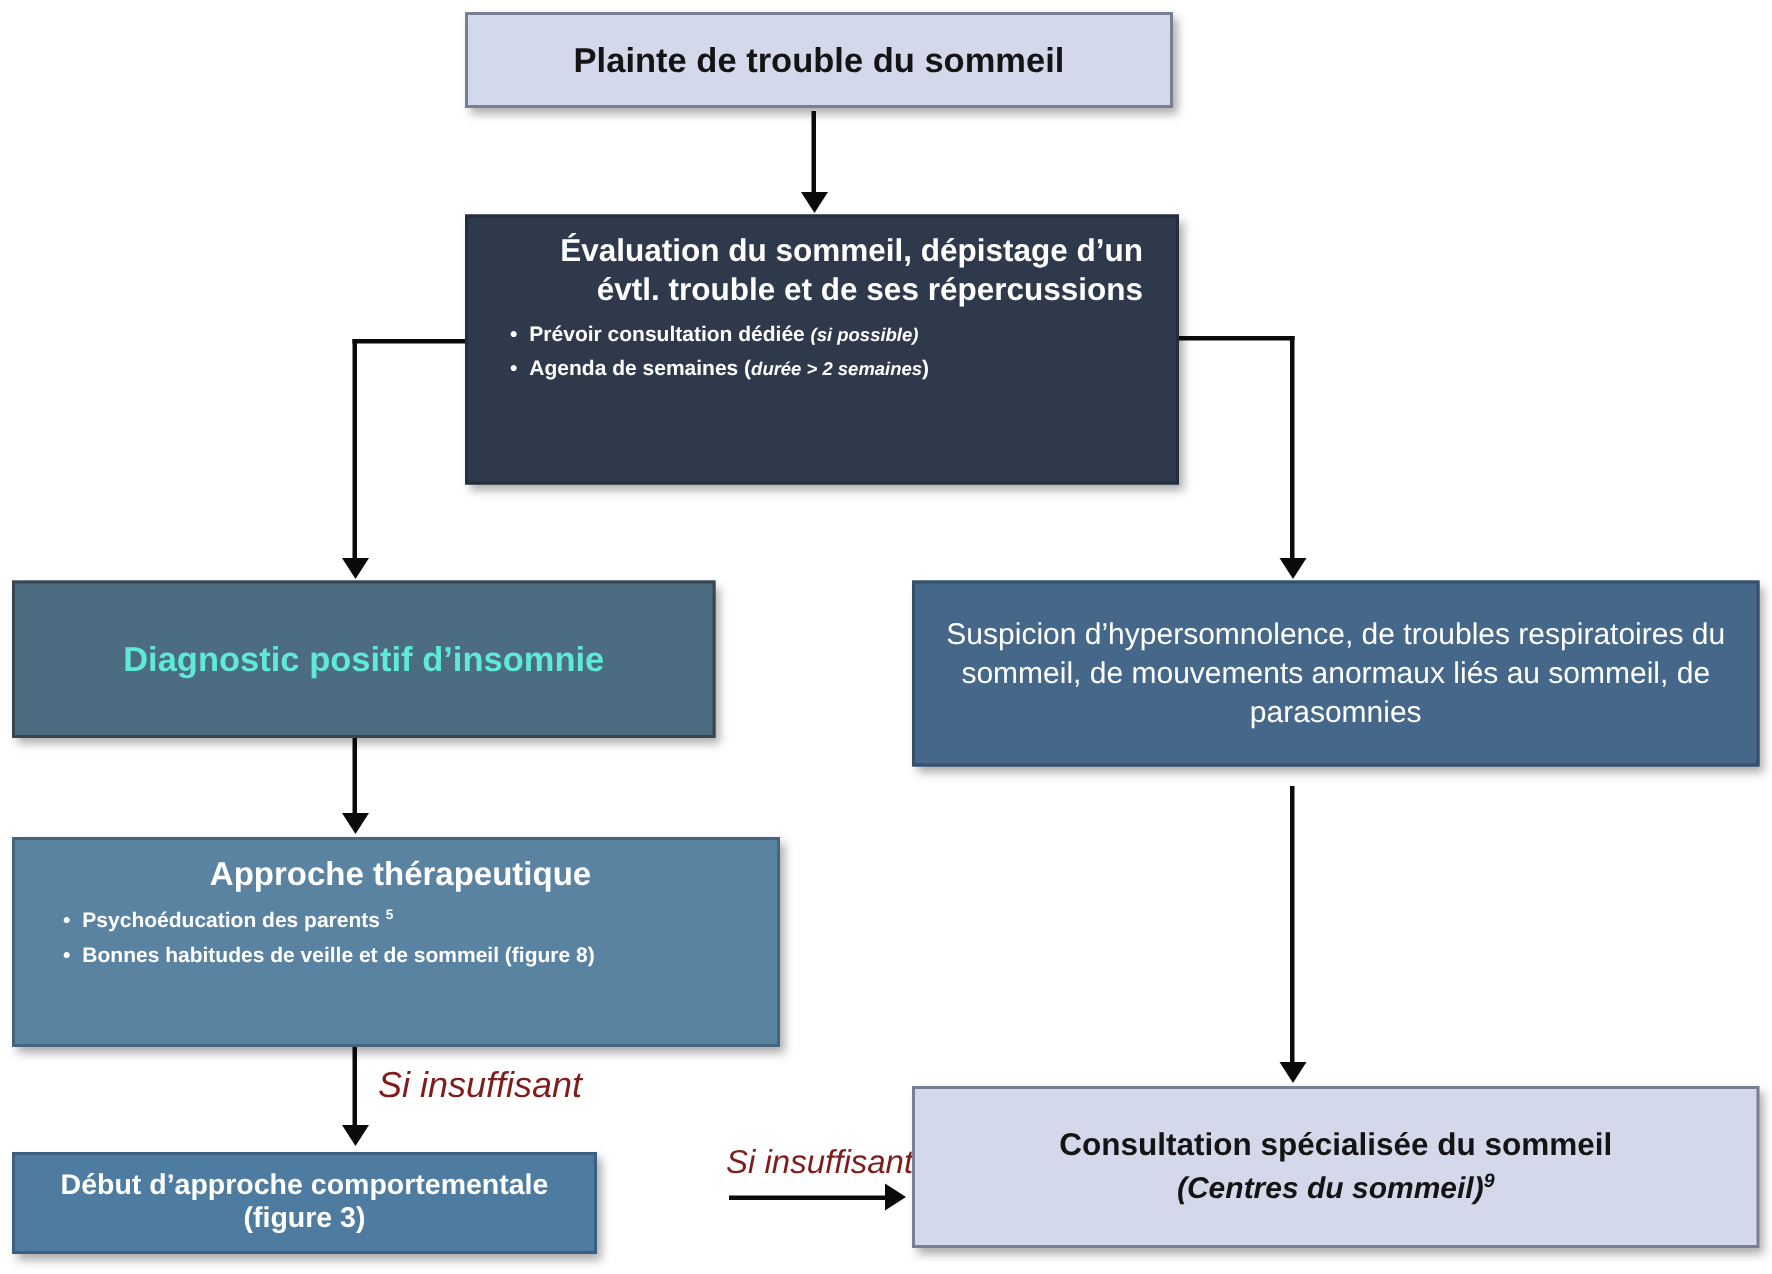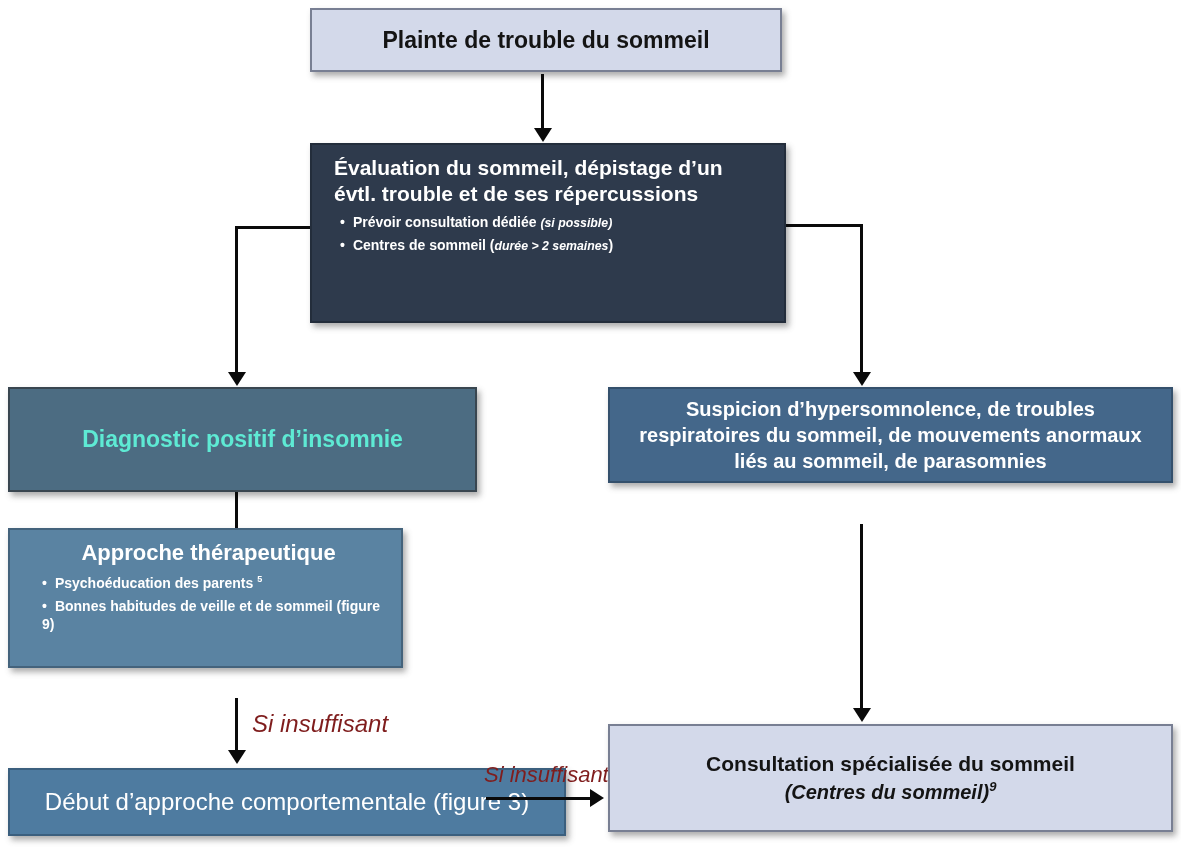--- a/index.html
+++ b/index.html
@@ -10,31 +10,31 @@
   .box{position:absolute;box-sizing:border-box;box-shadow:3px 4px 6px rgba(70,70,70,.45);}
   .light{background:#d3d9ea;border:2px solid #787f93;color:#141414;}
   .dark{background:#2e3a4c;border:2px solid #232d3b;color:#ffffff;}
   .steel-mid{background:#4c6c82;border:2px solid #394650;color:#5eead4;}
   .steel-susp{background:#44678a;border:2px solid #34506c;color:#ffffff;}
   .steel-light{background:#5a83a2;border:2px solid #44637c;color:#ffffff;}
   .steel-beh{background:#4e7ba0;border:2px solid #3b5f7e;color:#ffffff;}
   .center-flex{display:flex;align-items:center;justify-content:center;flex-direction:column;text-align:center;}
   .b-complaint{left:310px;top:8px;width:472px;height:64px;font-size:23px;font-weight:bold;}
   .b-evaluation{left:310px;top:143px;width:476px;height:180px;padding:10px 16px 8px 16px;}
-  .eval-title{font-size:21px;font-weight:bold;text-align:left;line-height:1.25;margin:0 6px 4px 6px;}
+  .eval-title{font-size:21px;font-weight:bold;text-align:right;line-height:1.25;margin:0 6px 4px 6px;}
   .bullet-row{font-size:14px;font-weight:bold;text-align:left;padding-left:12px;margin-top:5px;line-height:1.3;}
   .bullet-char{margin-right:8px;}
   .note-italic{font-style:italic;font-size:0.88em;}
   sup{font-size:0.65em;}
   .b-diagnosis{left:8px;top:387px;width:469px;height:105px;font-size:23px;font-weight:bold;}
-  .b-suspicion{left:608px;top:387px;width:565px;height:96px;font-size:20px;font-weight:bold;padding:8px 18px;line-height:1.3;}
+  .b-suspicion{left:608px;top:387px;width:565px;height:124px;font-size:20px;font-weight:normal;padding:8px 18px;line-height:1.3;}
   .susp-note{font-style:italic;font-size:19px;margin-top:2px;}
-  .b-therapy{left:8px;top:528px;width:395px;height:140px;padding:10px 14px 8px 20px;}
+  .b-therapy{left:8px;top:558px;width:512px;height:140px;padding:10px 14px 8px 20px;}
   .therapy-title{font-size:22px;font-weight:bold;text-align:center;margin-bottom:8px;}
-  .b-behavioral{left:8px;top:768px;width:558px;height:68px;font-size:24px;font-weight:normal;}
+  .b-behavioral{left:8px;top:768px;width:390px;height:68px;font-size:19px;font-weight:bold;}
   .b-consult{left:608px;top:724px;width:565px;height:108px;font-size:21px;font-weight:bold;line-height:1.35;}
   .consult-sub{font-style:italic;font-size:20px;text-align:center;}
   .line{position:absolute;background:#0a0a0a;}
   .ah-down{position:absolute;width:0;height:0;border-left:9px solid transparent;border-right:9px solid transparent;border-top:14px solid #0a0a0a;}
   .ah-right{position:absolute;width:0;height:0;border-top:9px solid transparent;border-bottom:9px solid transparent;border-left:14px solid #0a0a0a;}
   .edge-label{position:absolute;color:#7f1d1d;font-style:italic;font-size:24px;white-space:nowrap;}
   .edge-label.small{font-size:22px;}
 </style>
 </head>
 <body>
@@ -47,21 +47,21 @@
 
   <div class="line" style="left:541px;top:74px;width:3px;height:56px;"></div>
   <div class="ah-down" style="left:534px;top:128px;"></div>
 
   <div class="box dark b-evaluation">
     <div class="eval-title">Évaluation du sommeil, dépistage d’un évtl. trouble et de ses répercussions</div>
     <div class="bullet-row">
       <span class="bullet-char">•</span><span>Prévoir consultation dédiée </span><span class="note-italic">(si possible)</span>
     </div>
     <div class="bullet-row">
-      <span class="bullet-char">•</span><span>Centres de sommeil (</span><span class="note-italic">durée &gt; 2 semaines</span><span>)</span>
+      <span class="bullet-char">•</span><span>Agenda de semaines (</span><span class="note-italic">durée &gt; 2 semaines</span><span>)</span>
     </div>
   </div>
 
   <div class="line" style="left:235px;top:226px;width:75px;height:3px;"></div>
   <div class="line" style="left:235px;top:226px;width:3px;height:148px;"></div>
   <div class="ah-down" style="left:228px;top:372px;"></div>
 
   <div class="line" style="left:786px;top:224px;width:77px;height:3px;"></div>
   <div class="line" style="left:860px;top:224px;width:3px;height:150px;"></div>
   <div class="ah-down" style="left:853px;top:372px;"></div>
@@ -76,21 +76,21 @@
 
   <div class="line" style="left:235px;top:492px;width:3px;height:52px;"></div>
   <div class="ah-down" style="left:228px;top:542px;"></div>
 
   <div class="box steel-light b-therapy">
     <div class="therapy-title">Approche thérapeutique</div>
     <div class="bullet-row">
       <span class="bullet-char">•</span><span>Psychoéducation des parents </span><sup>5</sup>
     </div>
     <div class="bullet-row">
-      <span class="bullet-char">•</span><span>Bonnes habitudes de veille et de sommeil (figure 9)</span>
+      <span class="bullet-char">•</span><span>Bonnes habitudes de veille et de sommeil (figure 8)</span>
     </div>
   </div>
 
   <div class="line" style="left:235px;top:698px;width:3px;height:54px;"></div>
   <div class="ah-down" style="left:228px;top:750px;"></div>
   <div class="edge-label" style="left:252px;top:710px;">Si insuffisant</div>
 
   <div class="box steel-beh center-flex b-behavioral">
     <div>Début d’approche comportementale (figure 3)</div>
   </div>

